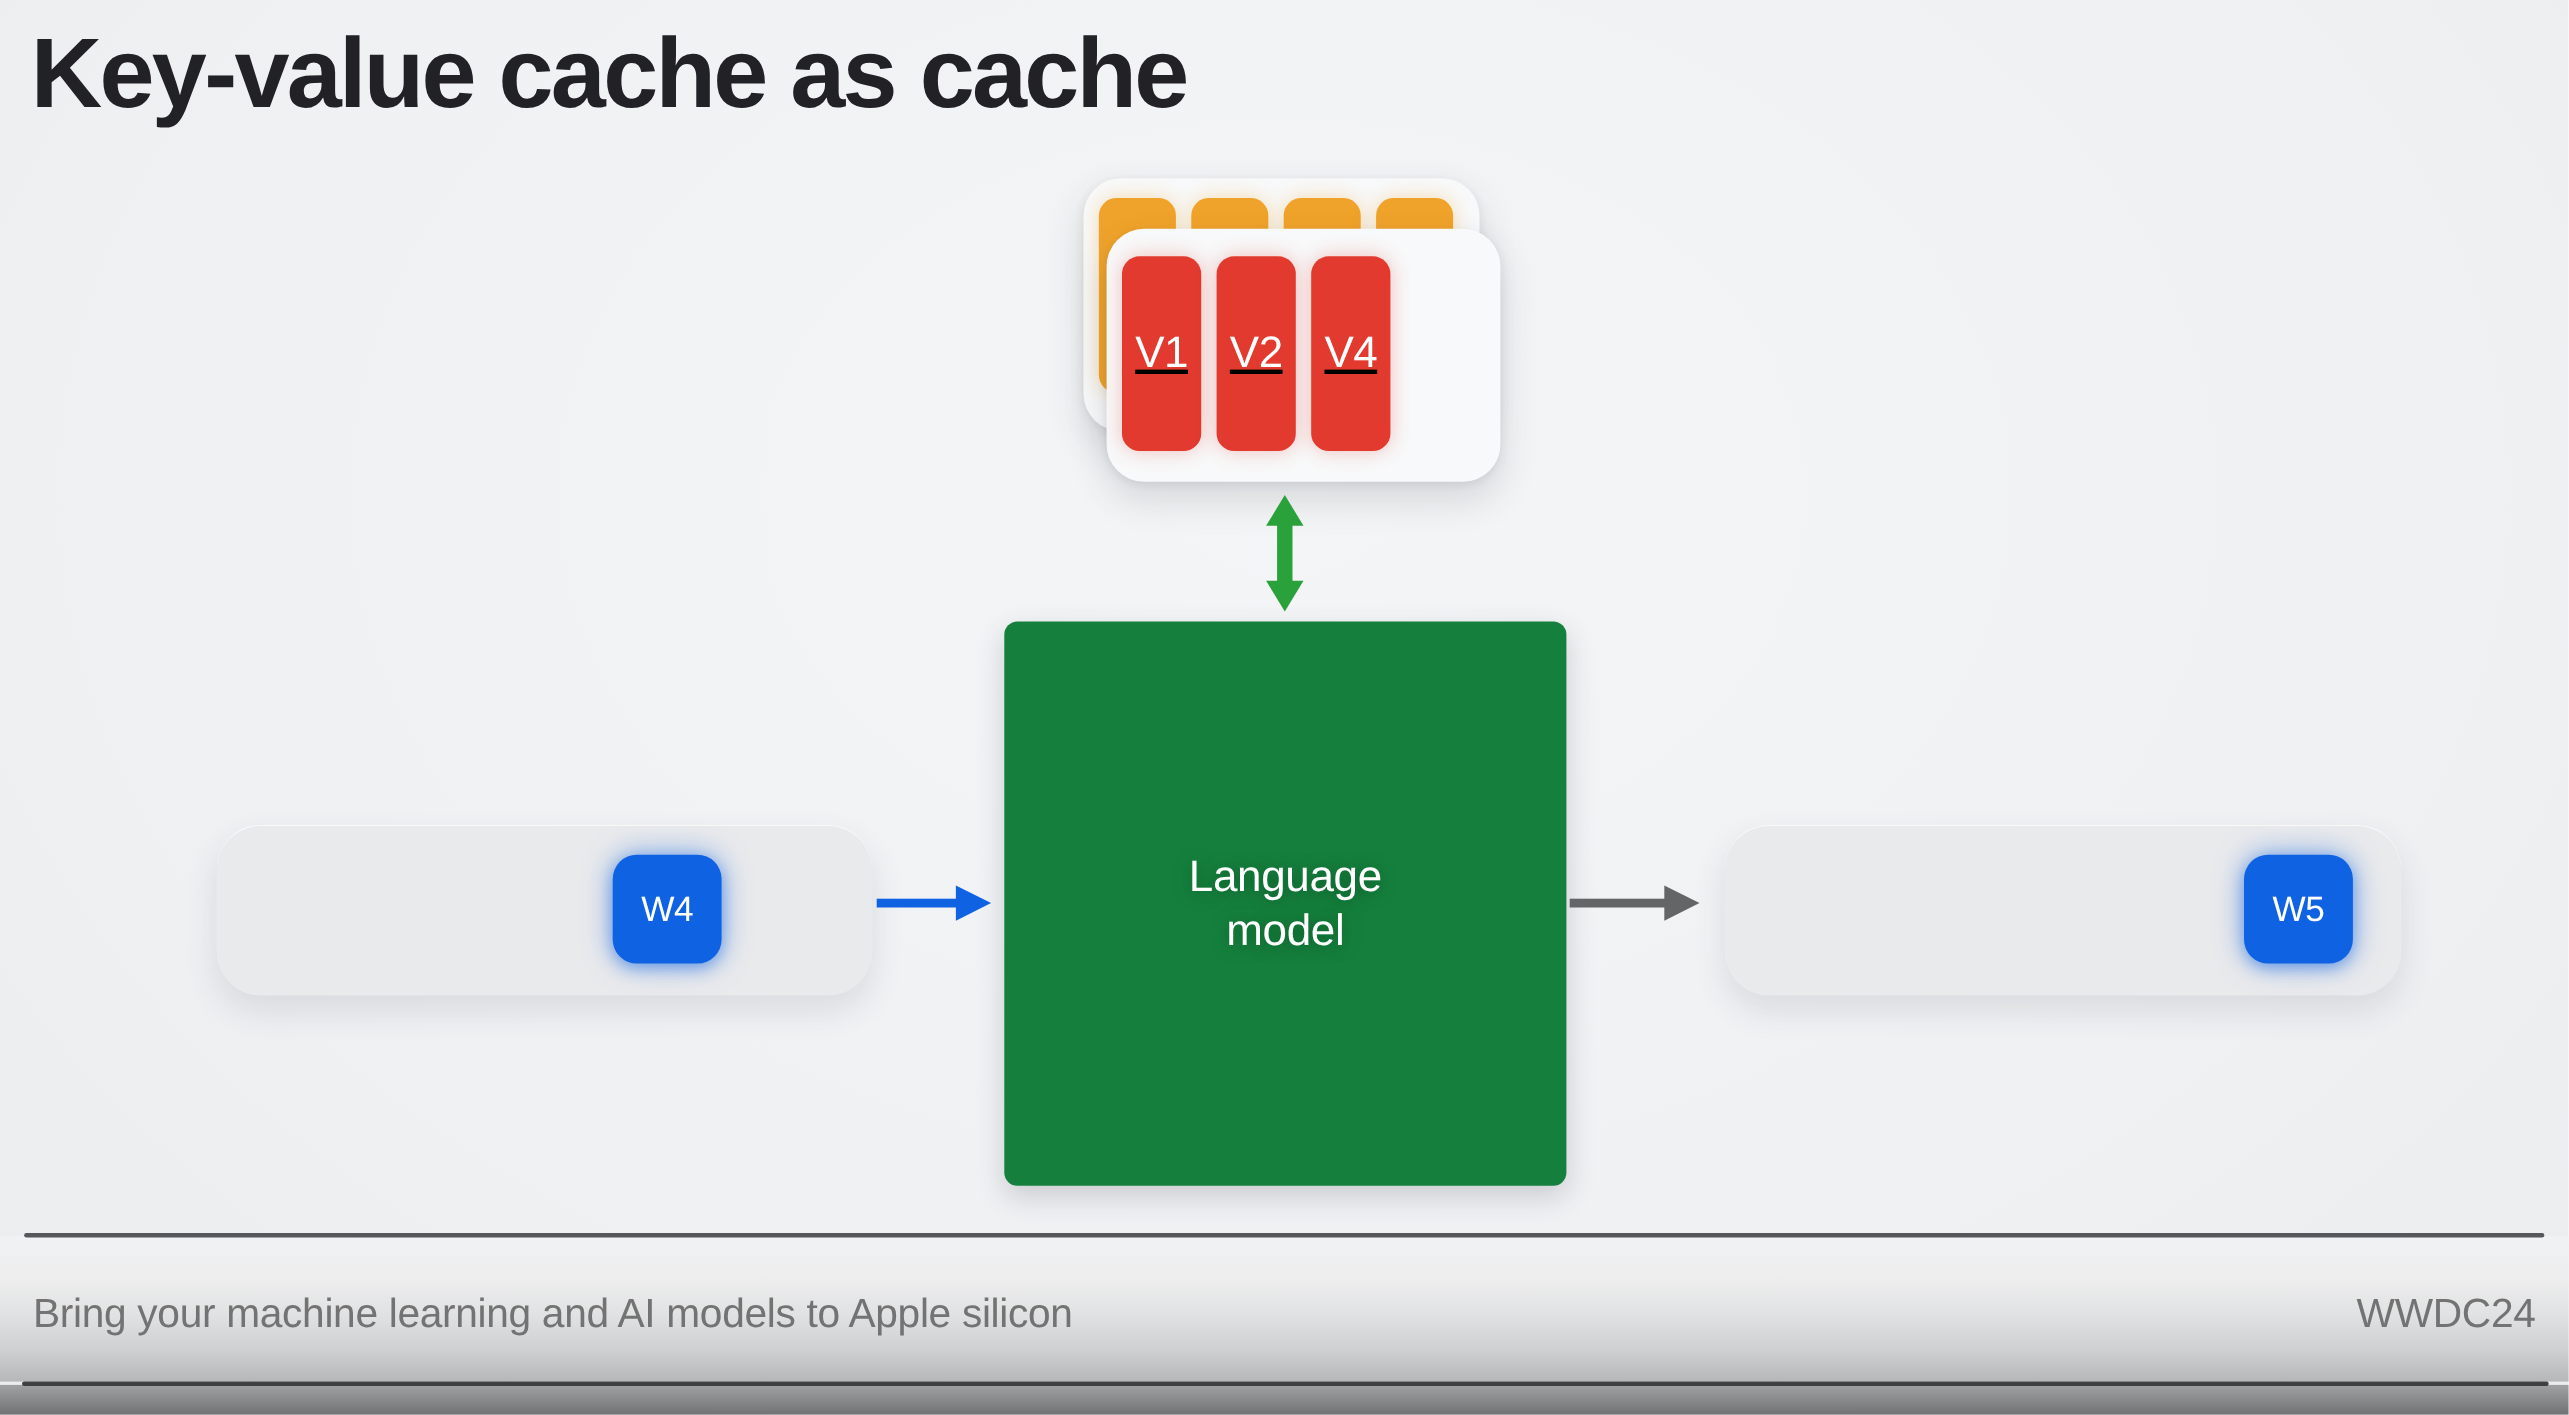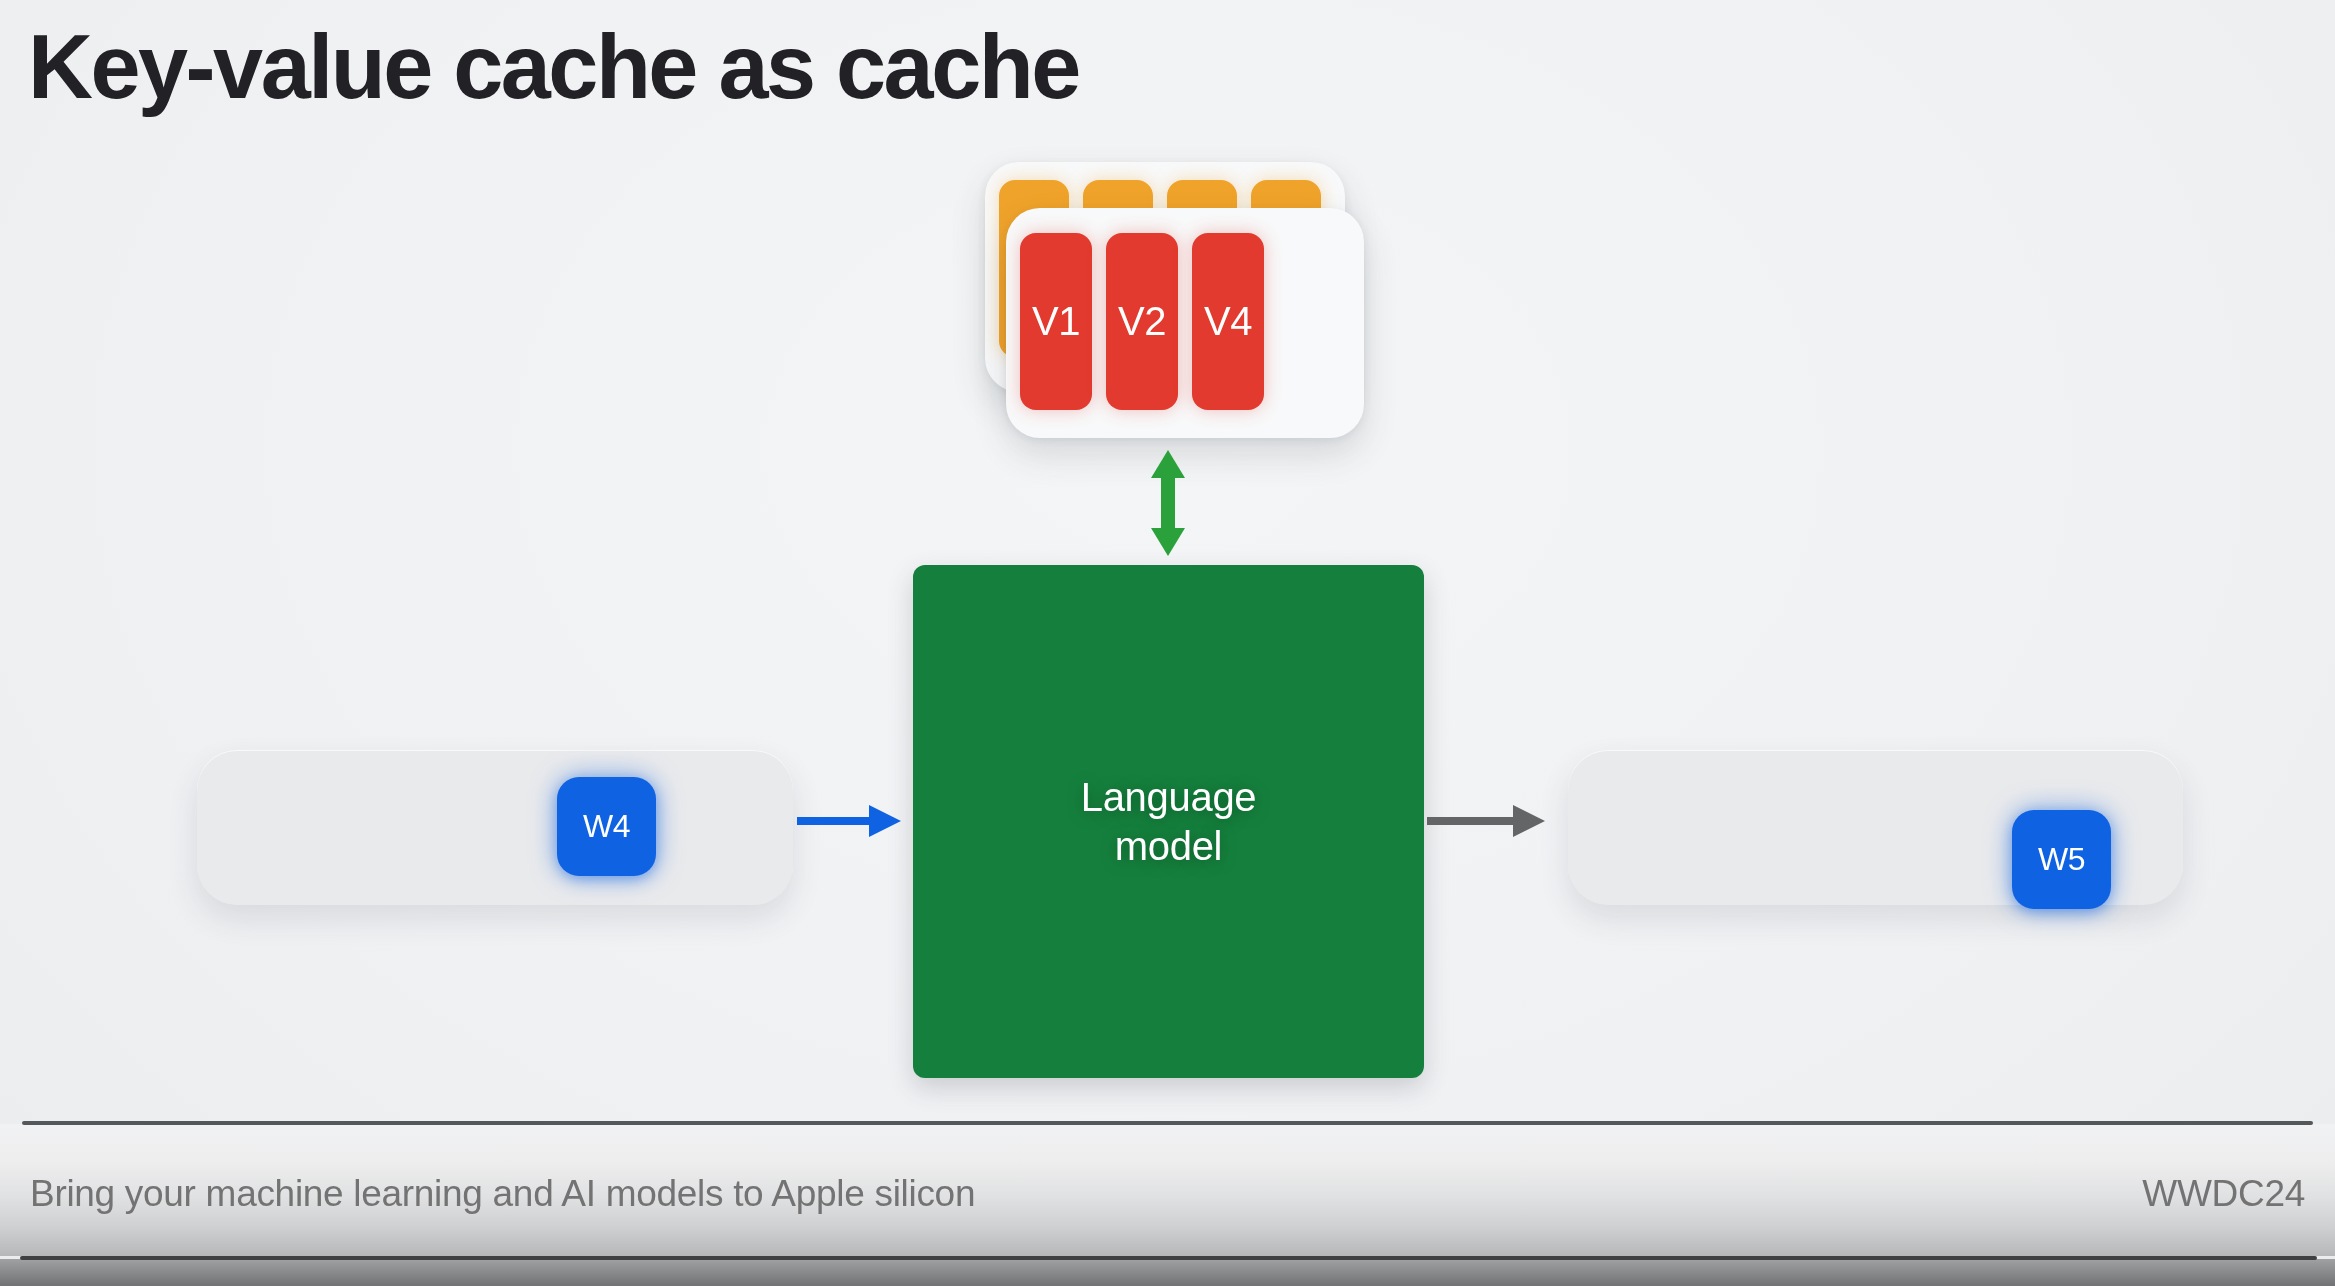--- a/index.html
+++ b/index.html
@@ -18,21 +18,21 @@
     color:#222226;line-height:1.1;
   }
 
   
   .card{
     background:#f8f9fa;border-radius:34px;
     box-shadow:0 16px 34px rgba(50,60,75,0.16), 0 2px 8px rgba(50,60,75,0.08);
     display:flex;box-sizing:border-box;
   }
   .keys-card{left:985px;top:162px;width:360px;height:230px;padding:18px 14px;gap:14px;}
-  .values-card{left:1006px;top:208px;width:358px;height:230px;padding:25px 14px;gap:14px;}
+  .values-card{left:1006px;top:208px;width:358px;height:230px;padding:25px 14px;gap:14px;text-decoration:underline;}
   .kcol{
     width:70px;height:177px;border-radius:16px;background:#f0a32a;
     box-shadow:0 0 18px rgba(240,163,42,0.35);
   }
   .vcol{
     width:72px;height:177px;border-radius:16px;background:#e23a2e;
     box-shadow:0 0 18px rgba(226,58,46,0.30);
     display:flex;align-items:center;justify-content:center;
     color:#ffffff;font-size:40px;font-weight:400;letter-spacing:-0.5px;
   }
@@ -65,21 +65,21 @@
   }
   .pill-left{left:197px;top:750px;width:596px;height:155px;}
   .pill-right{left:1568px;top:750px;width:615px;height:155px;}
   .token-chip{
     position:absolute;width:99px;height:99px;border-radius:22px;background:#0f63e2;
     box-shadow:0 0 26px rgba(15,99,226,0.55), 0 4px 12px rgba(15,99,226,0.30);
     display:flex;align-items:center;justify-content:center;
     color:#ffffff;font-size:32px;letter-spacing:-0.5px;
   }
   .chip-w4{left:360px;top:27px;}
-  .chip-w5{left:444px;top:27px;margin-top:33px;}
+  .chip-w5{left:472px;top:27px;}
 
   
   .h-arrow{height:32px;}
   .h-arrow .shaft{position:absolute;top:12px;left:0;height:8px;}
   .h-arrow .head{position:absolute;top:0;width:0;height:0;
     border-top:16px solid transparent;border-bottom:16px solid transparent;}
   .arrow-blue{left:797px;top:805px;width:104px;}
   .arrow-blue .shaft{width:76px;background:#0f63e2;}
   .arrow-blue .head{left:72px;border-left:32px solid #0f63e2;}
   .arrow-gray{left:1427px;top:805px;width:118px;}

